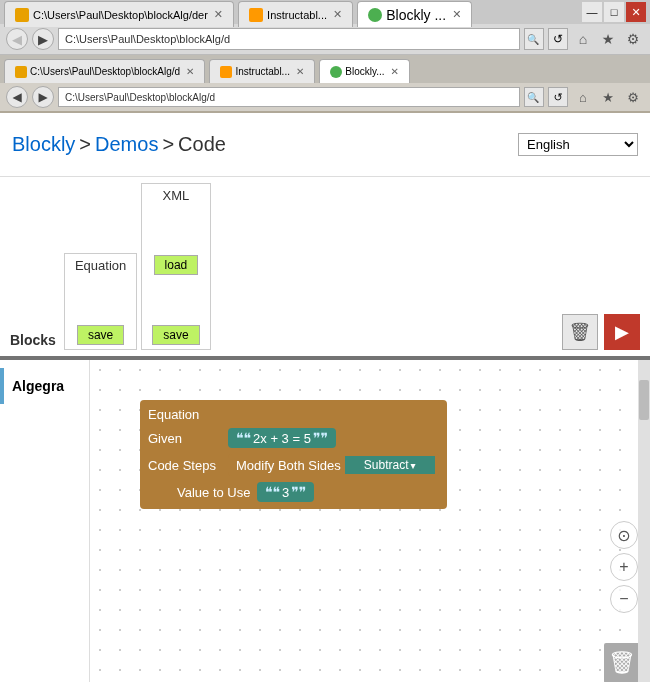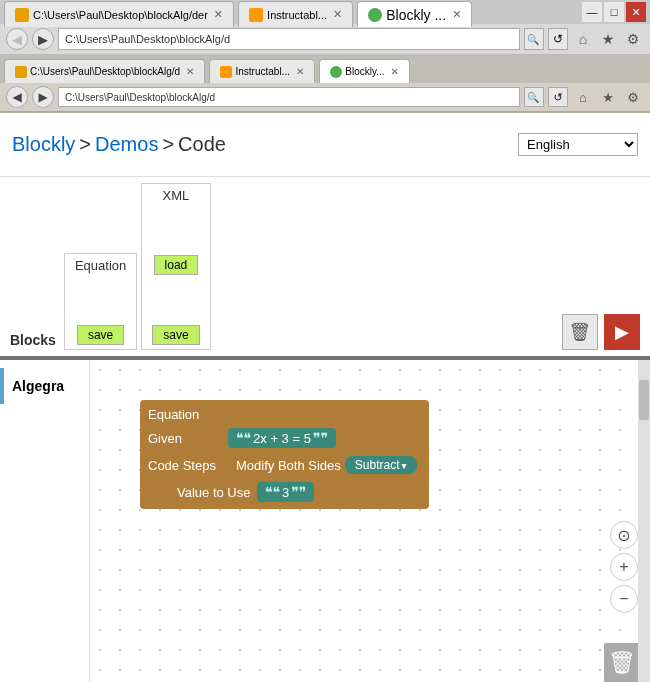--- a/index.html
+++ b/index.html
@@ -269,22 +269,22 @@
       border-radius: 4px;
       padding: 2px 4px 2px 8px;
       color: #fff;
       font-size: 13px;
       display: flex;
       align-items: center;
       gap: 4px;
     }
     .block-subtract {
       background: #3a8a7a;
-      border-radius: 8px;
-      padding: 2px 10px;
+      border-radius: 0;
+      padding: 2px 19px;
       color: #fff;
       font-size: 12px;
       display: flex;
       align-items: center;
       gap: 2px;
     }
     .dropdown-arrow {
       font-size: 10px;
     }
 

